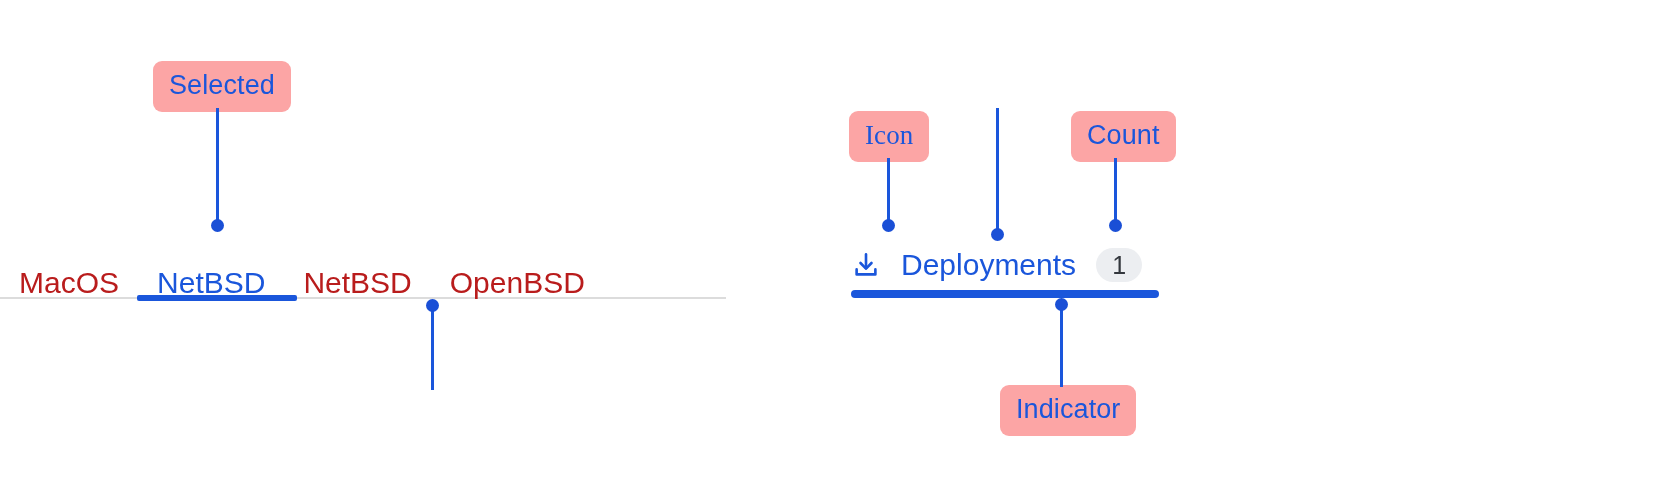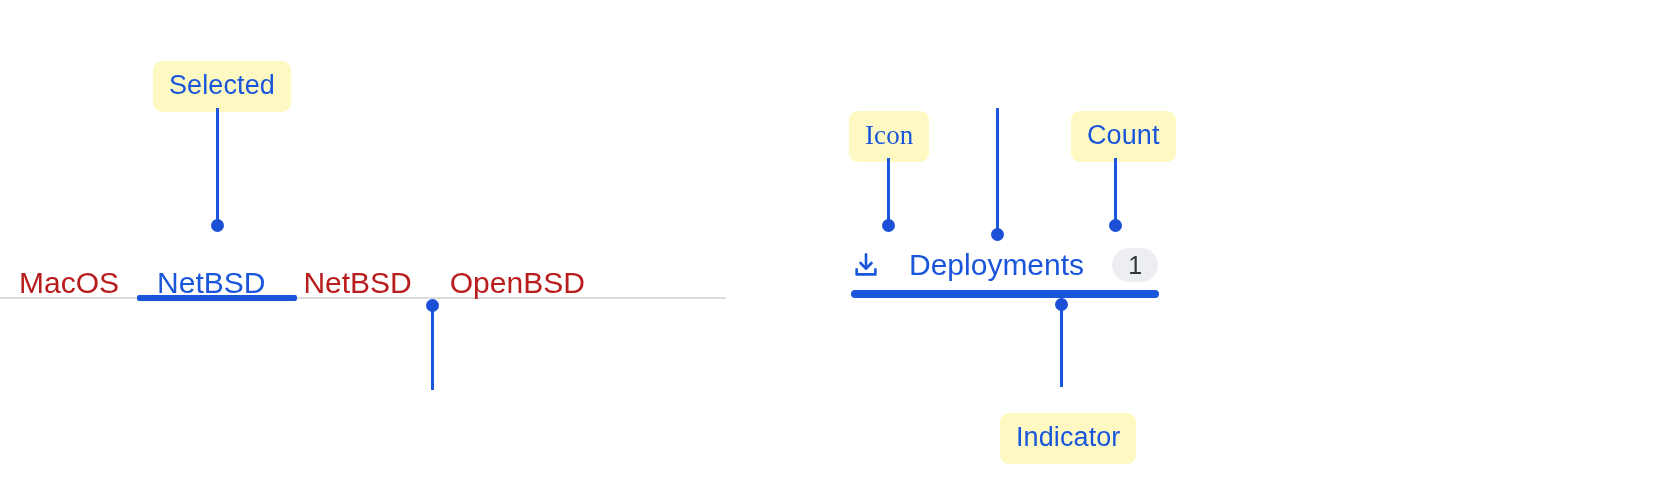--- a/index.html
+++ b/index.html
@@ -15,21 +15,21 @@
     position: relative;
     width: 1672px;
     height: 486px;
     background: #ffffff;
     overflow: hidden;
   }
 
   
   .anno-pill {
     position: absolute;
-    background: #fef9c3;
+    background: #fca5a5;
     color: #1a56db;
     font-size: 27px;
     line-height: 1;
     padding: 11px 16px 13px 16px;
     border-radius: 9px;
     white-space: nowrap;
     letter-spacing: 0.1px;
   }
 
   
@@ -78,21 +78,21 @@
     border-radius: 2px;
   }
 
   
   #right-tab {
     position: absolute;
     left: 851px;
     top: 248px;
     display: flex;
     align-items: center;
-    gap: 28px;
+    gap: 20px;
   }
   #right-tab .rt-label {
     font-size: 30px;
     color: #1a56db;
     line-height: 1;
     white-space: nowrap;
   }
   #right-tab .rt-icon {
     display: inline-flex;
     align-items: center;
@@ -160,21 +160,21 @@
   <div class="anno-line" style="left:887px; top:158px; height:65px;"></div>
   <div class="anno-dot" style="left:882px; top:219px;"></div>
 
   <div class="anno-line" style="left:996px; top:108px; height:123px;"></div>
   <div class="anno-dot" style="left:991px; top:228px;"></div>
 
   <div class="anno-pill" style="left:1071px; top:111px;">Count</div>
   <div class="anno-line" style="left:1114px; top:158px; height:65px;"></div>
   <div class="anno-dot" style="left:1109px; top:219px;"></div>
 
-  <div class="anno-pill" style="left:1000px; top:385px;margin-top:28px;">Indicator</div>
+  <div class="anno-pill" style="left:1000px; top:385px;">Indicator</div>
   <div class="anno-line" style="left:1060px; top:305px; height:82px;"></div>
   <div class="anno-dot" style="left:1055px; top:298px;"></div>
 
   <div id="right-tab">
     <span class="rt-icon">
       <svg width="30" height="30" viewBox="0 0 24 24" fill="none" stroke="#1a56db" stroke-width="2.1" stroke-linecap="round" stroke-linejoin="round">
         <path d="M12 3.5 L12 14.5"></path>
         <path d="M7.6 10.4 L12 14.9 L16.4 10.4"></path>
         <path d="M4.5 15.5 L4.5 19.5 L19.5 19.5 L19.5 15.5"></path>
       </svg>

